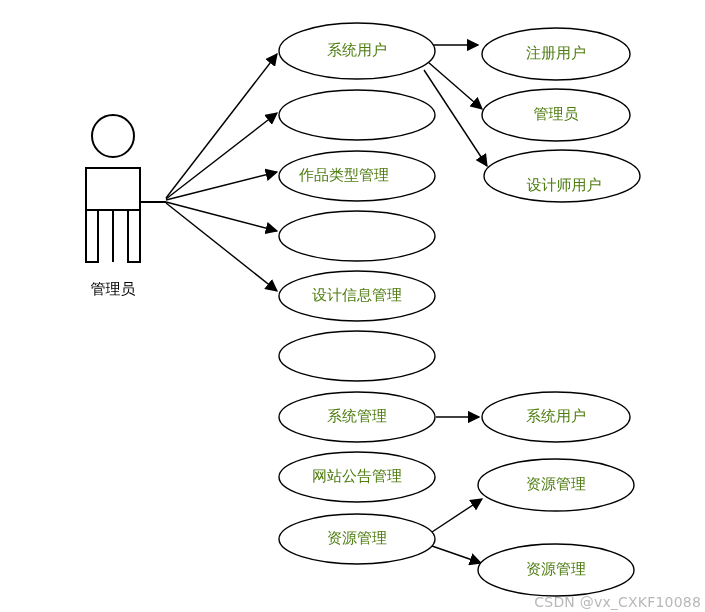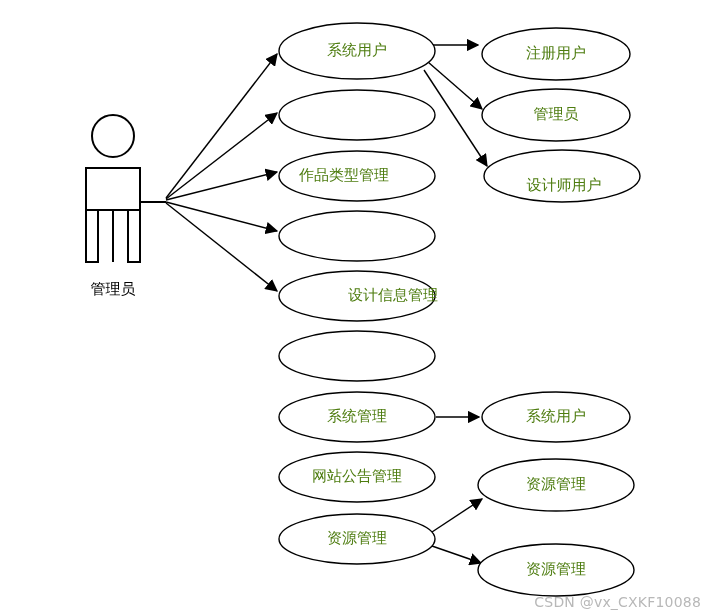--- a/index.html
+++ b/index.html
@@ -97,21 +97,21 @@
       <ellipse cx="556" cy="417" rx="74" ry="25"></ellipse>
       <ellipse cx="556" cy="485" rx="78" ry="26"></ellipse>
       <ellipse cx="556" cy="570" rx="78" ry="26"></ellipse>
     </g>
   </svg>
 
   <div class="actor-label" style="left:53px; top:280px; width:120px;">管理员</div>
 
   <div class="node-label" style="left:279px; top:41px;  width:156px;">系统用户</div>
   <div class="node-label" style="left:266px; top:166px; width:156px;">作品类型管理</div>
-  <div class="node-label" style="left:279px; top:286px; width:156px;padding-left:36px;">设计信息管理</div>
+  <div class="node-label" style="left:279px; top:286px; width:156px;">设计信息管理</div>
   <div class="node-label" style="left:279px; top:467px; width:156px;">网站公告管理</div>
   <div class="node-label" style="left:279px; top:407px; width:156px;">系统管理</div>
   <div class="node-label" style="left:279px; top:529px; width:156px;">资源管理</div>
   <div class="node-label" style="left:482px; top:44px;  width:148px;">注册用户</div>
   <div class="node-label" style="left:482px; top:105px; width:148px;">管理员</div>
   <div class="node-label" style="left:484px; top:166px; width:160px;margin-top:10px;">设计师用户</div>
   <div class="node-label" style="left:482px; top:407px; width:148px;">系统用户</div>
   <div class="node-label" style="left:478px; top:475px; width:156px;">资源管理</div>
   <div class="node-label" style="left:478px; top:560px; width:156px;">资源管理</div>
 

